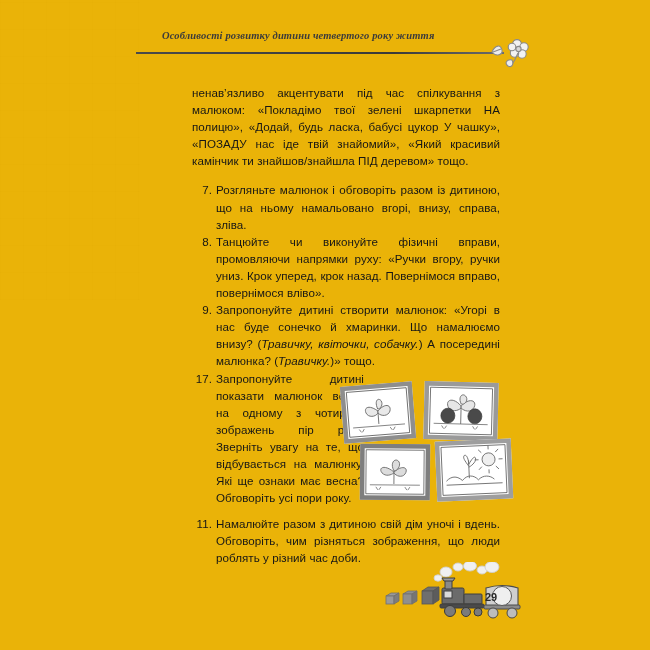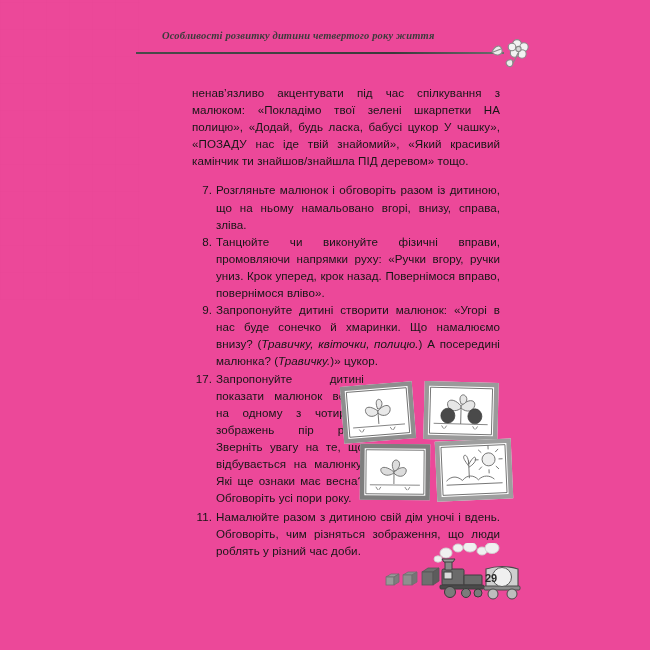--- a/index.html
+++ b/index.html
@@ -12,21 +12,21 @@
     background: #ffffff;
     font-family: "Liberation Sans", sans-serif;
     color: #1a1a1a;
     position: relative;
     overflow: hidden;
   }
 
   .page {
     position: absolute;
     inset: 0;
-    background: #ec4899;
+    background: #eab308;
   }
 
   
   .header {
     position: absolute;
     left: 136px;
     top: 30px;
     width: 394px;
     height: 46px;
   }
@@ -124,21 +124,21 @@
 
   .ph-spring { left: 4px;   top: 2px;  width: 72px; height: 57px; transform: rotate(-4.5deg); }
   .ph-summer { left: 86px;  top: 0px;  width: 74px; height: 58px; transform: rotate(1.5deg); }
   .ph-autumn { left: 22px;  top: 62px; width: 70px; height: 56px; transform: rotate(0.5deg); }
   .ph-winter { left: 98px;  top: 58px; width: 76px; height: 60px; transform: rotate(-2.5deg); }
 
   
   .footer {
     position: absolute;
     left: 382px;
-    top: 543px;
+    top: 562px;
     width: 148px;
     height: 68px;
   }
   .footer svg { display: block; }
   .page-number {
     position: absolute;
     left: 98px;
     top: 24px;
     width: 22px;
     height: 22px;
@@ -207,29 +207,29 @@
         <span>Розгляньте малюнок і обговоріть разом із дитиною, що на ньому намальовано вгорі, внизу, справа, зліва.</span>
       </li>
 
       <li class="list-item">
         <span class="list-marker">8.</span>
         <span>Танцюйте чи виконуйте фізичні вправи, промовляючи напрямки руху: «Ручки вгору, ручки униз. Крок уперед, крок назад. Повернімося вправо, повернімося вліво».</span>
       </li>
 
       <li class="list-item">
         <span class="list-marker">9.</span>
-        <span>Запропонуйте дитині створити малюнок: «Угорі в нас буде сонечко й хмаринки. Що намалюємо внизу? (</span><span class="it">Травичку, квіточки, полицю.</span><span>) А посередині малюнка? (</span><span class="it">Травичку.</span><span>)» цукор.</span>
+        <span>Запропонуйте дитині створити малюнок: «Угорі в нас буде сонечко й хмаринки. Що намалюємо внизу? (</span><span class="it">Травичку, квіточки, собачку.</span><span>) А посередині малюнка? (</span><span class="it">Травичку.</span><span>)» тощо.</span>
       </li>
 
       <li class="list-item wide-marker" style="padding-left:24px;">
         <span class="list-marker" style="left:-4px;width:24px;">17.</span>
         <span style="display:block; width:148px;">Запропонуйте дитині показати малюнок весни на одному з чотирьох зображень пір року. Зверніть увагу на те, що відбувається на малюнку. Які ще ознаки має весна? Обговоріть усі пори року.</span>
       </li>
 
-      <li class="list-item wide-marker" style="padding-left:24px; margin-top:2px;">
+      <li class="list-item wide-marker" style="padding-left:24px; margin-top:9px;">
         <span class="list-marker" style="left:-4px;width:24px;">11.</span>
         <span>Намалюйте разом з дитиною свій дім уночі і вдень. Обговоріть, чим різняться зображення, що люди роблять у різний час доби.</span>
       </li>
 
     </ol>
   </div>
 
   <div class="collage">
 
     <div class="photo ph-spring">

